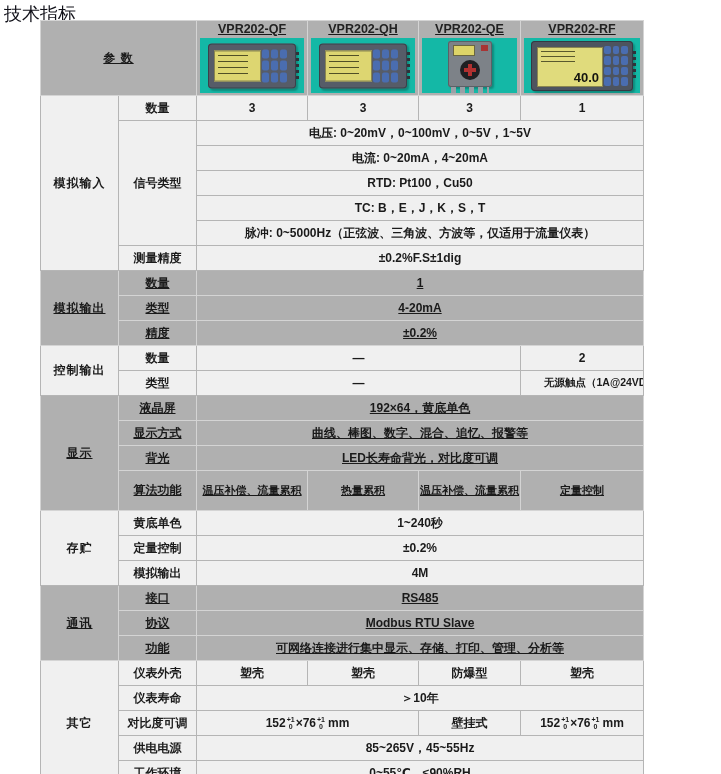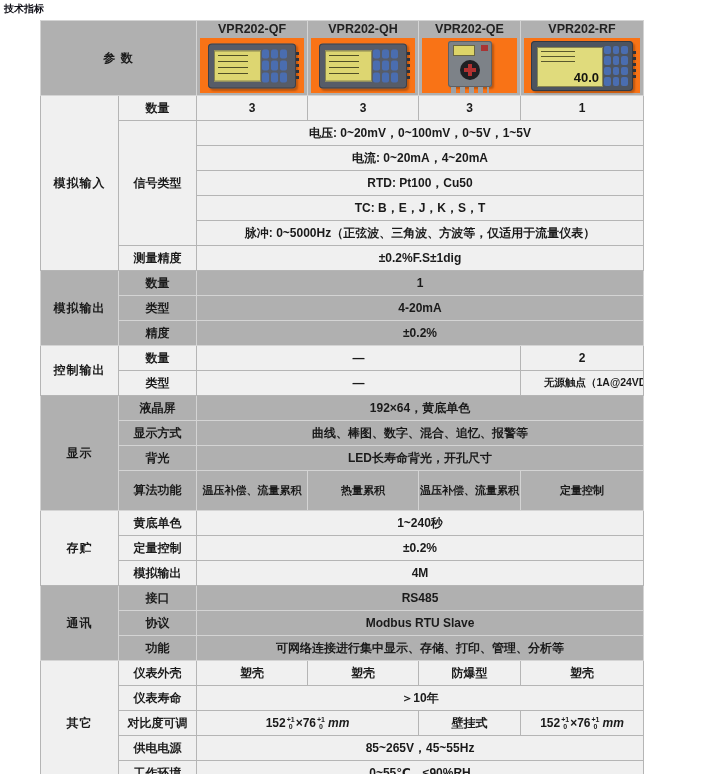--- a/index.html
+++ b/index.html
@@ -1,31 +1,31 @@
 <!DOCTYPE html>
 <html><head>
 <meta charset="utf-8">
 <style>
   html,body{margin:0;padding:0;background:#fff;width:721px;height:774px;
     font-family:"Liberation Sans","DejaVu Sans",sans-serif;}
-  #page-title{position:absolute;left:4px;top:2px;font-size:10px;font-weight:bold;color:#101018;}
+  #page-title{position:absolute;left:4px;top:2px;font-size:18px;font-weight:normal;color:#101018;}
   table.spec{position:absolute;left:40px;top:20px;border-collapse:collapse;table-layout:fixed;
     width:603px;}
   td{font-size:12px;font-weight:bold;color:#1a1a1a;text-align:center;vertical-align:middle;
     padding:0 2px;overflow:hidden;white-space:nowrap;}
-  td.g{background:#b0b0b0;border:1px solid #d4d4d4;}
+  td.g{background:#b0b0b0;border:1px solid #d4d4d4;text-decoration:underline;}
   td.l{background:#f0f0f0;border:1px solid #b5b5b5;}
   table.spec{border:1px solid #a2a2a2;}
   tr.r{height:25px;}
   tr.hdr{height:74px;}
   td.cat{letter-spacing:1px;}
   td.small{font-size:10.5px;padding-left:23px;}
   td.algo{font-size:11px;padding:12px 1px;}
   .model{font-size:12.5px;font-weight:bold;color:#222;line-height:15px;margin-top:1px;}
-  .photo{position:relative;height:55px;background:#f97316;margin:1px 1px 2px 1px;}
+  .photo{position:relative;height:55px;background:#14b8a6;margin:1px 1px 2px 1px;}
   
   .devA{position:absolute;left:50%;top:50%;transform:translate(-50%,-50%);width:88px;height:45px;
     background:#565c68;border-radius:4px;box-shadow:inset 0 0 0 1px #3b404a,2px 2px 2px rgba(0,0,0,.25);}
   .devA .scr{position:absolute;left:6px;top:7px;width:45px;height:29px;background:#ddd671;border:1px solid #8a8650;}
   .devA .scr::after{content:"";position:absolute;left:3px;top:3px;right:12px;bottom:4px;
     background:repeating-linear-gradient(to bottom,rgba(55,55,25,.85) 0 1px,transparent 1px 6px);}
   .devA .pad{position:absolute;right:9px;top:6px;width:25px;height:33px;display:grid;
     grid-template-columns:repeat(3,1fr);gap:2px;}
   .devA .pad i,.devC .pad i{background:#4a6db0;border-radius:2px;}
   .devA .fin{position:absolute;right:-3px;top:8px;width:3px;height:28px;
@@ -49,21 +49,21 @@
     background:repeating-linear-gradient(to bottom,rgba(55,55,25,.8) 0 1px,transparent 1px 5px);}
   .devC .val{position:absolute;right:3px;bottom:1px;font-size:13px;font-weight:bold;color:#15150f;}
   .devC .pad{position:absolute;right:5px;top:5px;width:24px;height:40px;display:grid;
     grid-template-columns:repeat(3,1fr);gap:2px;}
   .devC .fin{position:absolute;right:-3px;top:10px;width:3px;height:28px;
     background:repeating-linear-gradient(to bottom,#2e323a 0 3px,transparent 3px 6px);}
   
   .dim{display:inline-flex;font-size:12px;font-weight:bold;}
   .tol{display:inline-flex;flex-direction:column;font-size:7px;line-height:7px;
     margin:0 1px;vertical-align:middle;font-weight:bold;}
-  .dim .unit{font-style:italic;margin-left:2px;}
+  .dim .unit{margin-left:2px;}
 </style>
 </head>
 <body>
 
 <div id="page-title">技术指标</div>
 
 <table class="spec">
   <colgroup>
     <col style="width:78px">
       <col style="width:78px">
@@ -216,21 +216,21 @@
     <td class="g cat" rowspan="4">显示</td>
     <td class="g">液晶屏</td>
     <td class="g" colspan="4">192×64，黄底单色</td>
   </tr>
   <tr class="r">
     <td class="g">显示方式</td>
     <td class="g" colspan="4">曲线、棒图、数字、混合、追忆、报警等</td>
   </tr>
   <tr class="r">
     <td class="g">背光</td>
-    <td class="g" colspan="4">LED长寿命背光，开孔尺寸</td>
+    <td class="g" colspan="4">LED长寿命背光，对比度可调</td>
   </tr>
   <tr class="r">
     <td class="g">算法功能</td>
     <td class="g algo">温压补偿、流量累积</td>
     <td class="g algo">热量累积</td>
     <td class="g algo">温压补偿、流量累积</td>
     <td class="g algo">定量控制</td>
   </tr>
 
   <tr class="r">

